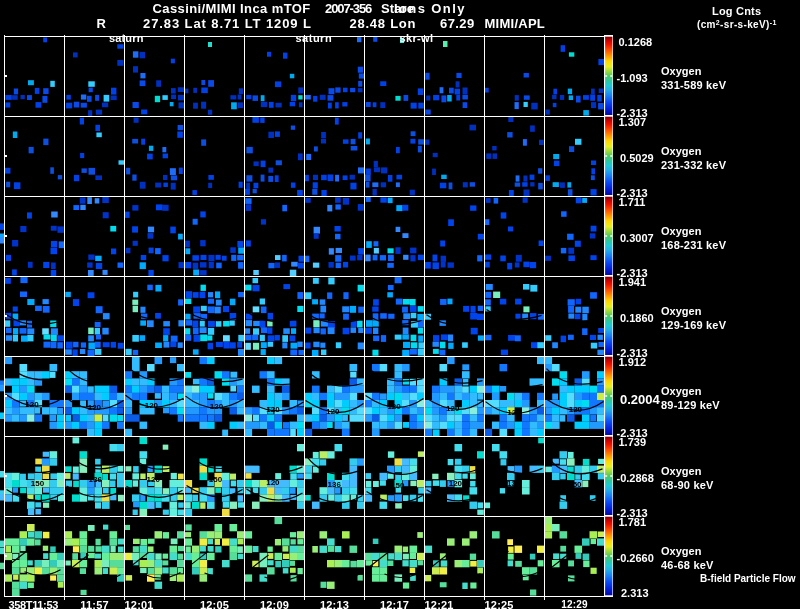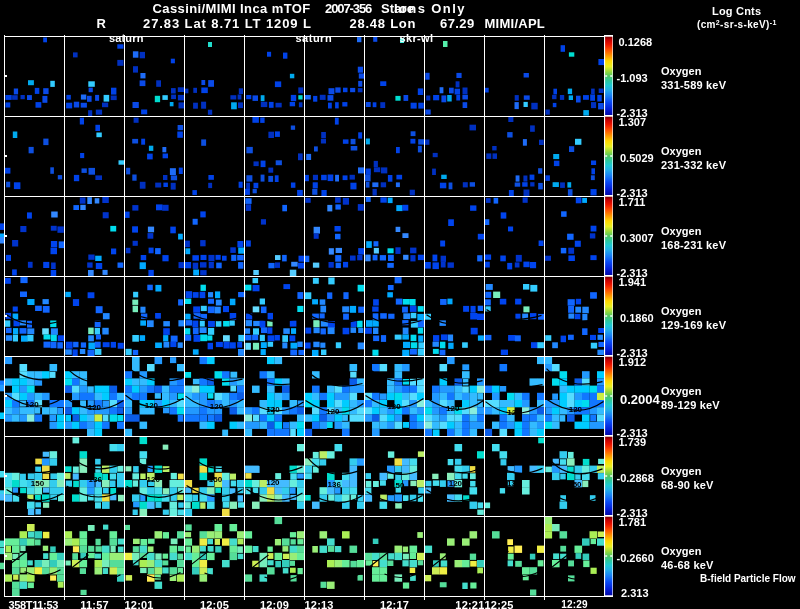--- a/index.html
+++ b/index.html
@@ -2102,17 +2102,17 @@
 <div class="t" style="left:618.5px;top:517.2px;font-size:11px">1.781</div>
 <div class="t" style="left:616.5px;top:552.7px;font-size:11px">-0.2660</div>
 <div class="t" style="left:621px;top:587.7px;font-size:11px">2.313</div>
 <div class="t" style="left:661px;top:545.5px;font-size:11px;letter-spacing:0px">Oxygen</div>
 <div class="t" style="left:661px;top:559.5px;font-size:11px;letter-spacing:0.2px">46-68 keV</div>
 <div class="t" style="left:8.5px;top:599.5px;font-size:11px;letter-spacing:-0.35px">358T11:53</div>
 <div class="t" style="left:64.5px;top:599.5px;width:60px;font-size:11px;letter-spacing:0.2px;text-align:center">11:57</div>
 <div class="t" style="left:124.5px;top:599.5px;width:60px;font-size:11px;letter-spacing:0.2px;text-align:left">12:01</div>
 <div class="t" style="left:184.5px;top:599.5px;width:60px;font-size:11px;letter-spacing:0.2px;text-align:center">12:05</div>
 <div class="t" style="left:244.5px;top:599.5px;width:60px;font-size:11px;letter-spacing:0.2px;text-align:center">12:09</div>
-<div class="t" style="left:304.5px;top:599.5px;width:60px;font-size:11px;letter-spacing:0.2px;text-align:left">12:13</div>
+<div class="t" style="left:304.5px;top:599.5px;width:60px;font-size:11px;letter-spacing:0.2px;text-align:center">12:13</div>
 <div class="t" style="left:364.5px;top:599.5px;width:60px;font-size:11px;letter-spacing:0.2px;text-align:center">12:17</div>
-<div class="t" style="left:424.5px;top:599.5px;width:60px;font-size:11px;letter-spacing:0.2px;text-align:right">12:21</div>
+<div class="t" style="left:424.5px;top:599.5px;width:60px;font-size:11px;letter-spacing:0.2px;text-align:left">12:21</div>
 <div class="t" style="left:484.5px;top:599.5px;width:60px;font-size:11px;letter-spacing:0.2px;text-align:left">12:25</div>
 <div class="t" style="left:544.5px;top:599.5px;width:60px;font-size:10px;letter-spacing:0.2px;text-align:center">12:29</div>
 
 </body></html>

